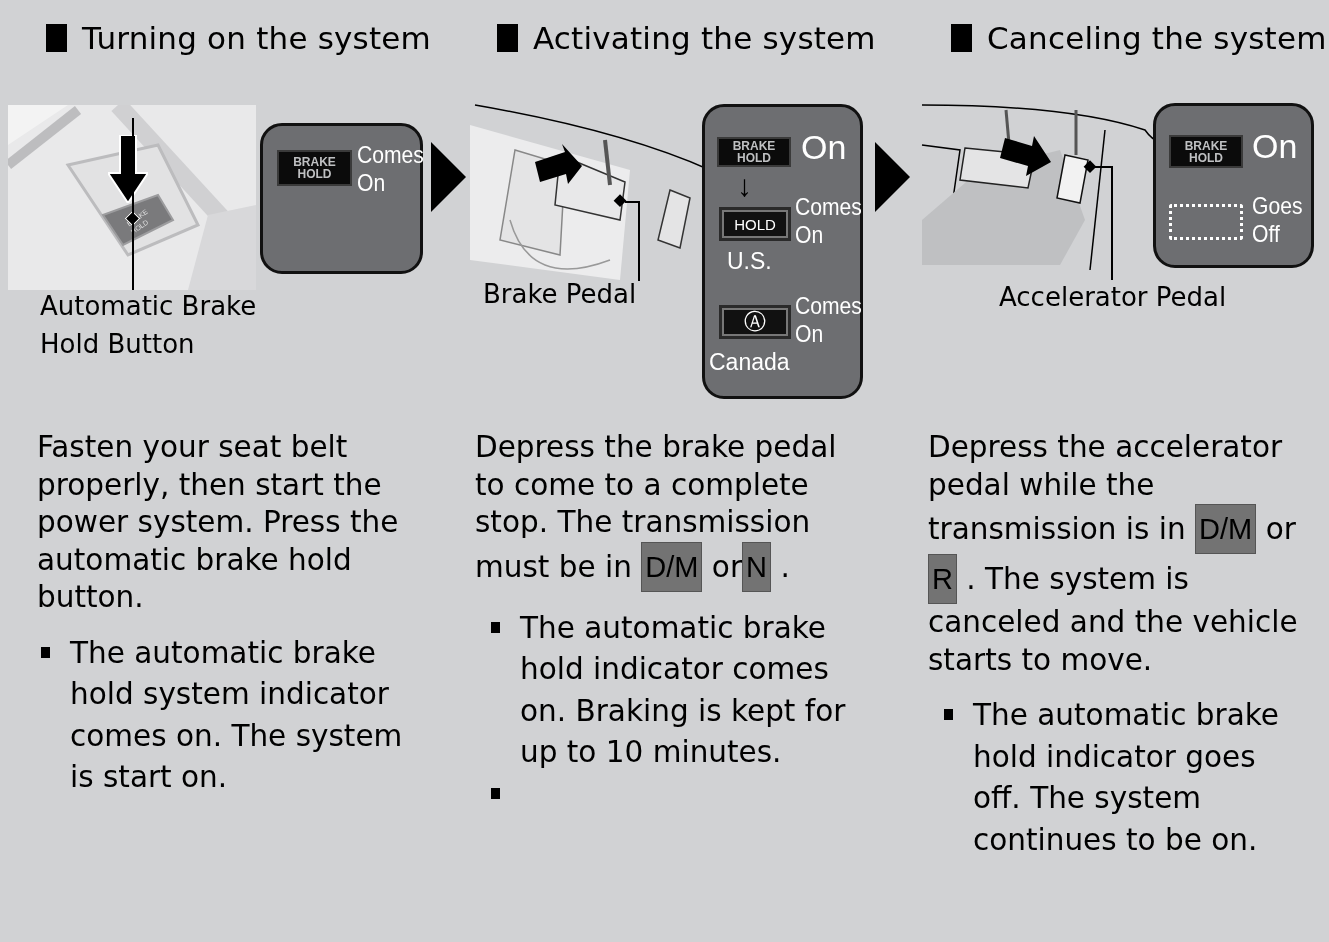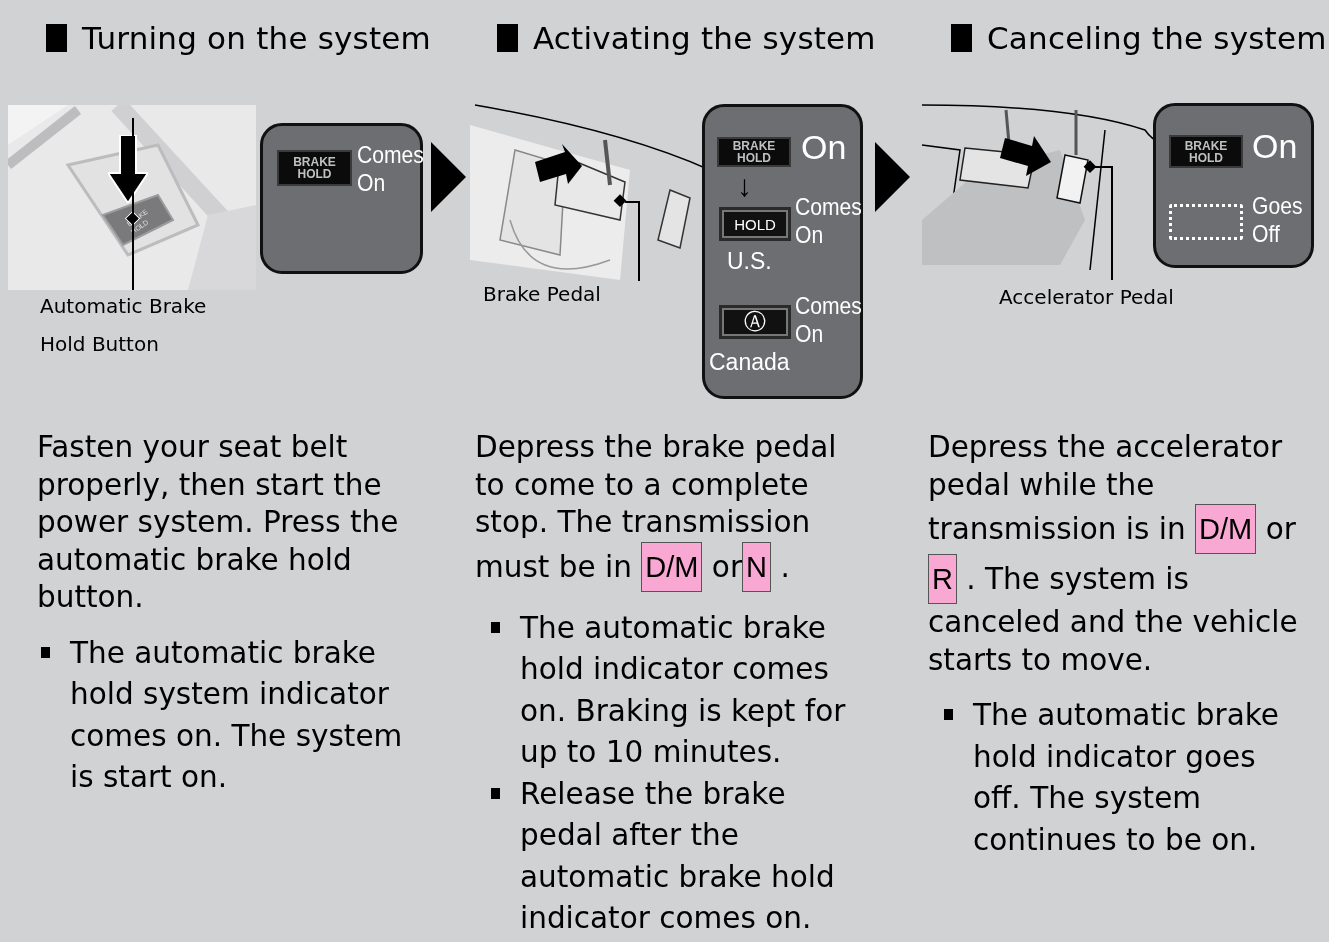--- a/index.html
+++ b/index.html
@@ -11,26 +11,26 @@
   .abs { position:absolute; }
   .section-heading { position:absolute; top:18px; font-size:31px; line-height:40px; white-space:nowrap; letter-spacing:0.2px;margin-left:33px; }
   .section-heading .sq { display:inline-block; width:21px; height:28px; background:#000; vertical-align:-3px; margin-right:15px; }
   .panel { position:absolute; background:#6d6e71; border:3px solid #111; border-radius:22px; box-sizing:border-box; }
   .badge { position:absolute; background:#0b0b0b; border:2px solid #3a3a3a; box-sizing:border-box; color:#bfc0c2; font-family:"Liberation Sans", sans-serif; font-weight:bold; font-size:12px; line-height:12px; text-align:center; display:flex; flex-direction:column; justify-content:center; }
   .ptext { position:absolute; color:#fff; font-family:"Liberation Sans", sans-serif; }
   .ptext.big { font-size:34px; line-height:36px; }
   .ptext.small { font-size:24px; line-height:28px; transform:scaleX(0.88); transform-origin:left top; }
   .ptext.region { font-size:23px; line-height:34px; }
   .tri { position:absolute; width:0; height:0; border-top:35px solid transparent; border-bottom:35px solid transparent; border-left:35px solid #000; }
-  .label { position:absolute; font-size:20px; line-height:38px; white-space:nowrap; }
+  .label { position:absolute; font-size:26px; line-height:38px; white-space:nowrap; }
   .body-text { position:absolute; font-size:29.5px; line-height:37.6px; }
   .bullets { list-style:none; margin:16px; padding:0; }
   .bullets li { position:relative; padding-left:29px; line-height:41.5px; }
   .bullets li .bsq { position:absolute; left:0; top:14px; width:9px; height:11px; background:#000; }
-  .gear { display:inline-block; border:1.5px solid #555; background:#f9a8d4; padding:9px 3px; line-height:30px; font-family:"Liberation Sans", sans-serif; font-size:29px; }
+  .gear { display:inline-block; border:1.5px solid #555; background:#737373; padding:9px 3px; line-height:30px; font-family:"Liberation Sans", sans-serif; font-size:29px; }
   .illus { position:absolute; }
   .leader { position:absolute; background:#000; }
 </style>
 </head>
 <body>
 
 <div class="section-heading" style="left:13px;">
   <span class="sq"></span><span>Turning on the system</span>
 </div>
 <div class="section-heading" style="left:464px;">
@@ -157,21 +157,21 @@
 
 <div class="body-text" style="left:475px; top:429px; width:390px;">
   <div style="width:385px;">
     <span>Depress the brake pedal to come to a complete stop. The transmission must be in</span>
     <span class="gear">D/M</span>
     <span>or</span><span class="gear">N</span>
     <span>.</span>
   </div>
   <ul class="bullets">
     <li><span class="bsq"></span><span>The automatic brake hold indicator comes on. Braking is kept for up to 10 minutes.</span></li>
-    <li><span class="bsq"></span><span>Release the brake pedal after the automatic brake hold indicator comes on.</span></li>
+    <li><span class="bsq"></span></li>
   </ul>
 </div>
 
 <div class="body-text" style="left:928px; top:429px; width:390px;">
   <div style="width:385px;">
     <span>Depress the accelerator pedal while the transmission is in</span>
     <span class="gear">D/M</span>
     <span>or</span>
     <span class="gear">R</span>
     <span>. The system is canceled and the vehicle starts to move.</span>

